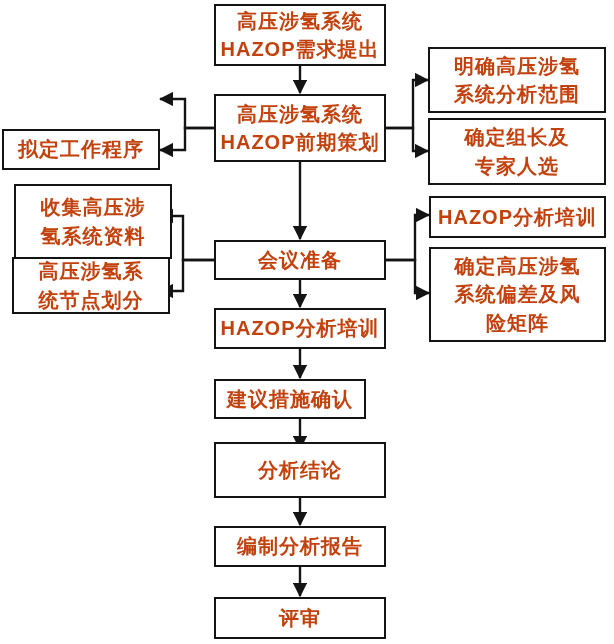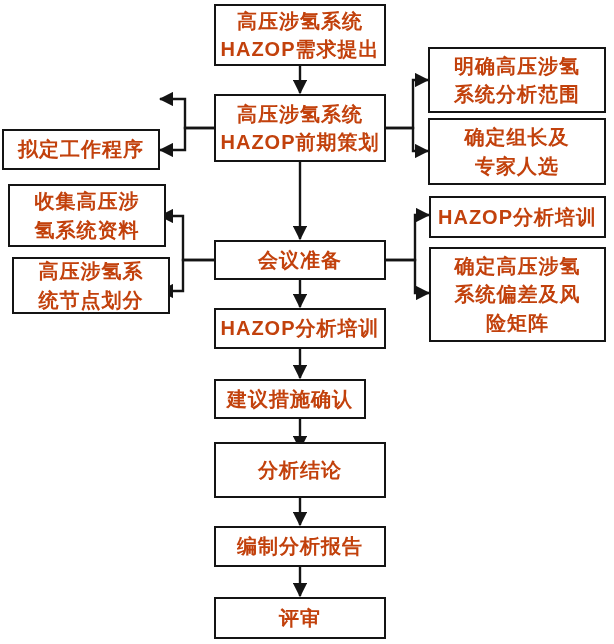--- a/index.html
+++ b/index.html
@@ -86,21 +86,21 @@
   <div class="node" style="left:214px;top:526px;width:172px;height:41px">
     <span>编制分析报告</span>
   </div>
   <div class="node" style="left:214px;top:597px;width:172px;height:42px">
     <span>评审</span>
   </div>
 
   <div class="node" style="left:2px;top:129px;width:158px;height:41px">
     <span>拟定工作程序</span>
   </div>
-  <div class="node" style="left:8px;top:184px;width:158px;height:63px">
+  <div class="node" style="left:14px;top:184px;width:158px;height:75px">
     <span>收集高压涉
 氢系统资料</span>
   </div>
   <div class="node" style="left:12px;top:257px;width:158px;height:57px">
     <span>高压涉氢系
 统节点划分</span>
   </div>
 
   <div class="node" style="left:428px;top:118px;width:178px;height:67px">
     <span>确定组长及

